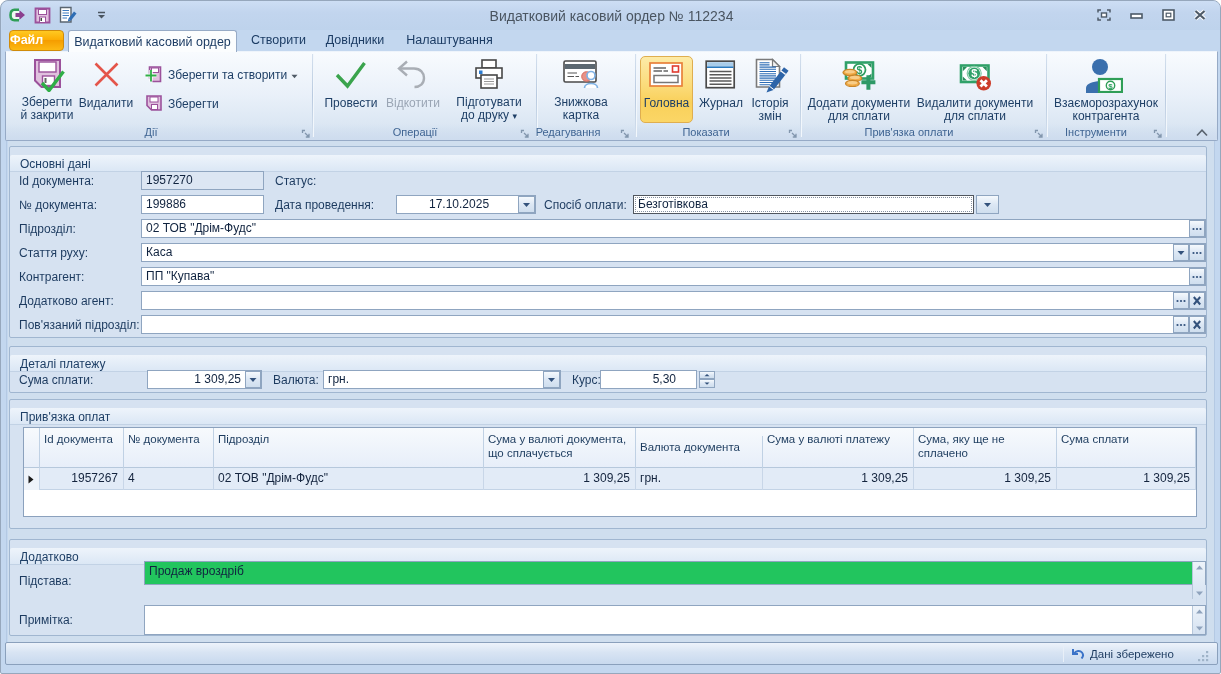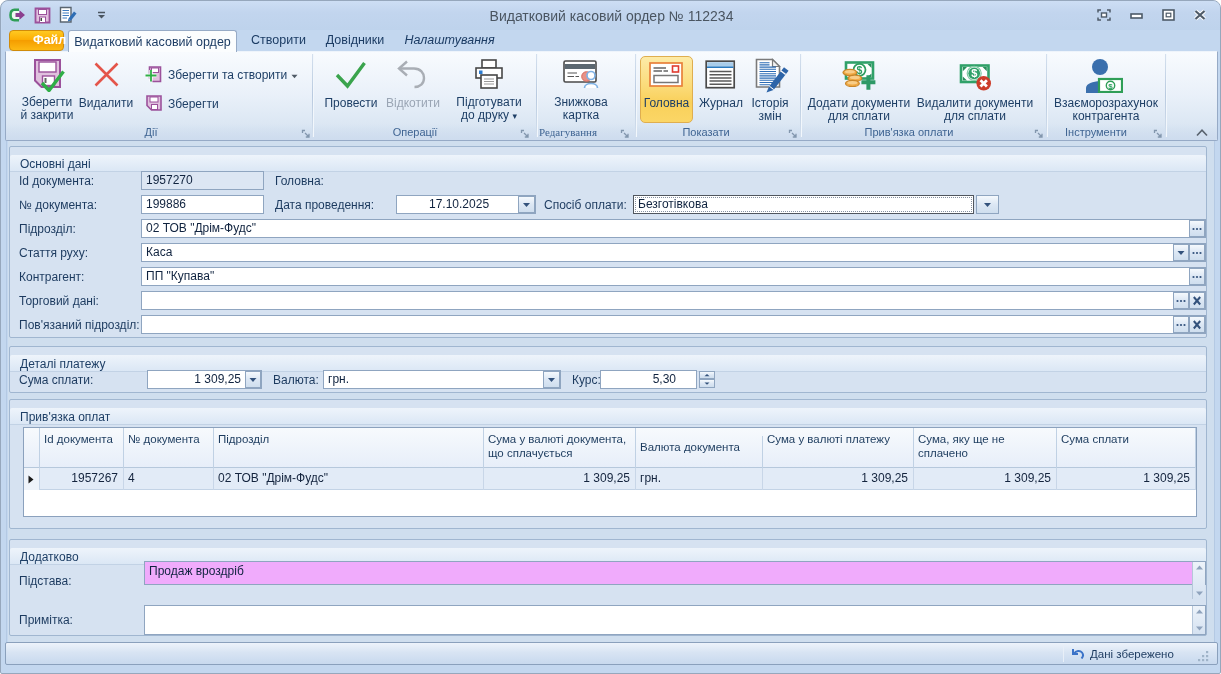--- a/index.html
+++ b/index.html
@@ -12,21 +12,21 @@
 #titlebar { position:absolute; left:1px; top:0px; width:1219px; height:29px;
   background:linear-gradient(#cddef4, #c2d5ee 40%, #bed3ec);
   border-radius:7px 7px 0 0; }
 .title-text { position:absolute; top:7px; left:0; width:100%; text-align:center;
   font-size:14px; color:#4a5561; }
 .tab { position:absolute; top:29px; height:21px; font-size:12.5px; color:#1c3c64;
   text-align:center; line-height:21px; }
 #filetab { position:absolute; left:8px; top:29px; width:55px; height:21px;
   background:linear-gradient(#ffc922, #fcae04 45%, #f59d00 50%, #fdb913);
   border:1px solid #d08b0a; border-radius:4px; color:#fff; font-weight:bold;
-  font-size:12.5px; text-align:left; line-height:19px;padding-left:23px; }
+  font-size:12.5px; text-align:left; line-height:19px; }
 #activetab { position:absolute; left:67px; top:29px; width:169px; height:22px;
   background:#fbfdfe; border:1px solid #97abc6; border-bottom:none;
   border-radius:3px 3px 0 0; color:#1c3c64; font-size:12.5px; text-align:center;
   line-height:22px; z-index:3; }
 #ribbon { position:absolute; left:4px; top:50px; width:1213px; height:90px;
   background:linear-gradient(#f8fbfe, #e9f0f9 50%, #dde8f4 78%, #d5e2f1);
   border:1px solid #96aac6; border-top:1px solid #eef4fb; border-radius:0 0 2px 2px; }
 #ribbon::after { content:""; position:absolute; left:0; bottom:0; width:100%; height:16px;
   background:linear-gradient(rgba(205,218,235,0), #cedcee); border-radius:0 0 2px 2px; }
 .gsep { position:absolute; top:53px; height:83px; width:2px;
@@ -73,33 +73,33 @@
 </head>
 <body>
 <div id="win">
   <div id="titlebar">
     <div class="title-text">Видатковий касовий ордер № 112234</div>
   </div>
   <div id="filetab">Файл</div>
   <div id="activetab">Видатковий касовий ордер</div>
   <div class="tab" style="left:240px; width:75px;">Створити</div>
   <div class="tab" style="left:314px; width:80px;">Довідники</div>
-  <div class="tab" style="left:396px; width:105px;font-style:italic;">Налаштування</div>
+  <div class="tab" style="left:396px; width:105px;">Налаштування</div>
   <div id="ribbon"></div>
 
   <div class="gsep" style="left:311px;"></div>
   <div class="gsep" style="left:535px;"></div>
   <div class="gsep" style="left:634px;"></div>
   <div class="gsep" style="left:799px;"></div>
   <div class="gsep" style="left:1045px;"></div>
   <div class="gsep" style="left:1164px;"></div>
 
   <div class="gcap" style="left:110px; width:80px;">Дії</div>
   <div class="gcap" style="left:374px; width:80px;">Операції</div>
-  <div class="gcap" style="left:517px; width:100px;font-family:Liberation Serif, serif;">Редагування</div>
+  <div class="gcap" style="left:517px; width:100px;">Редагування</div>
   <div class="gcap" style="left:665px; width:80px;">Показати</div>
   <div class="gcap" style="left:848px; width:120px;">Прив'язка оплати</div>
   <div class="gcap" style="left:1045px; width:100px;">Інструменти</div>
 
   <svg class="a" style="left:300px;top:128px" width="10" height="10" viewBox="0 0 10 10">
       <path d="M1.5 4 V1.5 H4" fill="none" stroke="#8296ad" stroke-width="1.3"></path>
       <path d="M4 4 l3.5 3.5 M8 4.8 V8 H4.8" fill="none" stroke="#8296ad" stroke-width="1.3"></path>
     </svg>
   <svg class="a" style="left:519px;top:128px" width="10" height="10" viewBox="0 0 10 10">
       <path d="M1.5 4 V1.5 H4" fill="none" stroke="#8296ad" stroke-width="1.3"></path>
@@ -242,21 +242,21 @@
     <text x="27.5" y="31.6" text-anchor="middle" font-family="Liberation Sans" font-size="8" font-weight="bold" fill="#2e9e5f">$</text>
   </svg>
   <div class="biglbl" style="left:1050px;top:96px;width:110px;">Взаєморозрахунок<br>контрагента</div>
   <div id="form"></div>
 
   <div class="gbox" style="left:8px;top:145px;width:1198px;height:192px;">
     <div class="ghead" style="left:0;top:0;width:1196px;">Основні дані</div>
   </div>
   <div class="lbl" style="left:18px;top:173px;">Id документа:</div>
   <div class="fld ro" style="left:140px;top:170px;width:123px;">1957270</div>
-  <div class="lbl" style="left:274px;top:173px;">Головна:</div>
+  <div class="lbl" style="left:274px;top:173px;">Статус:</div>
   <div class="lbl" style="left:18px;top:197px;">№ документа:</div>
   <div class="fld" style="left:140px;top:194px;width:123px;">199886</div>
   <div class="lbl" style="left:274px;top:197px;">Дата проведення:</div>
   <div class="fld" style="left:395px;top:194px;width:140px;padding-left:32px;">17.10.2025</div>
   <div class="ebtn" style="left:517px;top:195px;width:17px;height:17px;">
       <svg width="15" height="15" viewBox="0 0 15 15">
         <path d="M4 6 H11 L7.5 10 Z" fill="#33527c"></path>
       </svg>
     </div>
   <div class="lbl" style="left:543px;top:197px;">Спосіб оплати:</div>
@@ -293,21 +293,21 @@
     </div>
   <div class="lbl" style="left:18px;top:269px;">Контрагент:</div>
   <div class="fld" style="left:140px;top:266px;width:1065px;">ПП "Купава"</div>
   <div class="ebtn" style="left:1188px;top:267px;width:16px;height:17px;">
       <svg width="14" height="15" viewBox="0 0 14 15">
         <circle cx="3.5" cy="8" r="1.1" fill="#33527c"></circle>
         <circle cx="7" cy="8" r="1.1" fill="#33527c"></circle>
         <circle cx="10.5" cy="8" r="1.1" fill="#33527c"></circle>
       </svg>
     </div>
-  <div class="lbl" style="left:18px;top:293px;">Торговий дані:</div>
+  <div class="lbl" style="left:18px;top:293px;">Додатково агент:</div>
   <div class="fld" style="left:140px;top:290px;width:1065px;"></div>
   <div class="ebtn" style="left:1172px;top:291px;width:16px;height:17px;">
       <svg width="14" height="15" viewBox="0 0 14 15">
         <circle cx="3.5" cy="8" r="1.1" fill="#33527c"></circle>
         <circle cx="7" cy="8" r="1.1" fill="#33527c"></circle>
         <circle cx="10.5" cy="8" r="1.1" fill="#33527c"></circle>
       </svg>
     </div>
   <div class="ebtn" style="left:1188px;top:291px;width:16px;height:17px;">
       <svg width="14" height="15" viewBox="0 0 14 15">
@@ -388,21 +388,21 @@
     <div class="gdc" style="left:612px;width:127px;">грн.</div>
     <div class="gdc num" style="left:739px;width:151px;">1 309,25</div>
     <div class="gdc num" style="left:890px;width:143px;">1 309,25</div>
     <div class="gdc num" style="left:1033px;width:139px;">1 309,25</div>
   </div>
 
   <div class="gbox" style="left:8px;top:538px;width:1198px;height:97px;">
     <div class="ghead" style="left:0;top:0;width:1196px;">Додатково</div>
   </div>
   <div class="lbl" style="left:18px;top:573px;">Підстава:</div>
-  <div class="a" style="left:143px;top:560px;width:1062px;height:24px;background:#f0abfc;border:1px solid #8fa5c0;">
+  <div class="a" style="left:143px;top:560px;width:1062px;height:24px;background:#22c55e;border:1px solid #8fa5c0;">
     <div class="a" style="left:4px;top:2px;font-size:12px;color:#10233f;">Продаж вроздріб</div>
     <div class="a" style="right:0;top:0;width:13px;height:37px;background:linear-gradient(#edf3fa,#d5e2f1);border-left:1px solid #b6c7da;">
       <svg class="a" style="left:2px;top:2px;" width="9" height="7" viewBox="0 0 9 7">
           <path d="M1 5.5 L4.5 1.5 L8 5.5 Z" fill="#8fa3bd"></path>
         </svg>
       <svg class="a" style="left:2px;bottom:2px;" width="9" height="7" viewBox="0 0 9 7">
           <path d="M1 1.5 L8 1.5 L4.5 5.5 Z" fill="#8fa3bd"></path>
         </svg>
     </div>
   </div>

